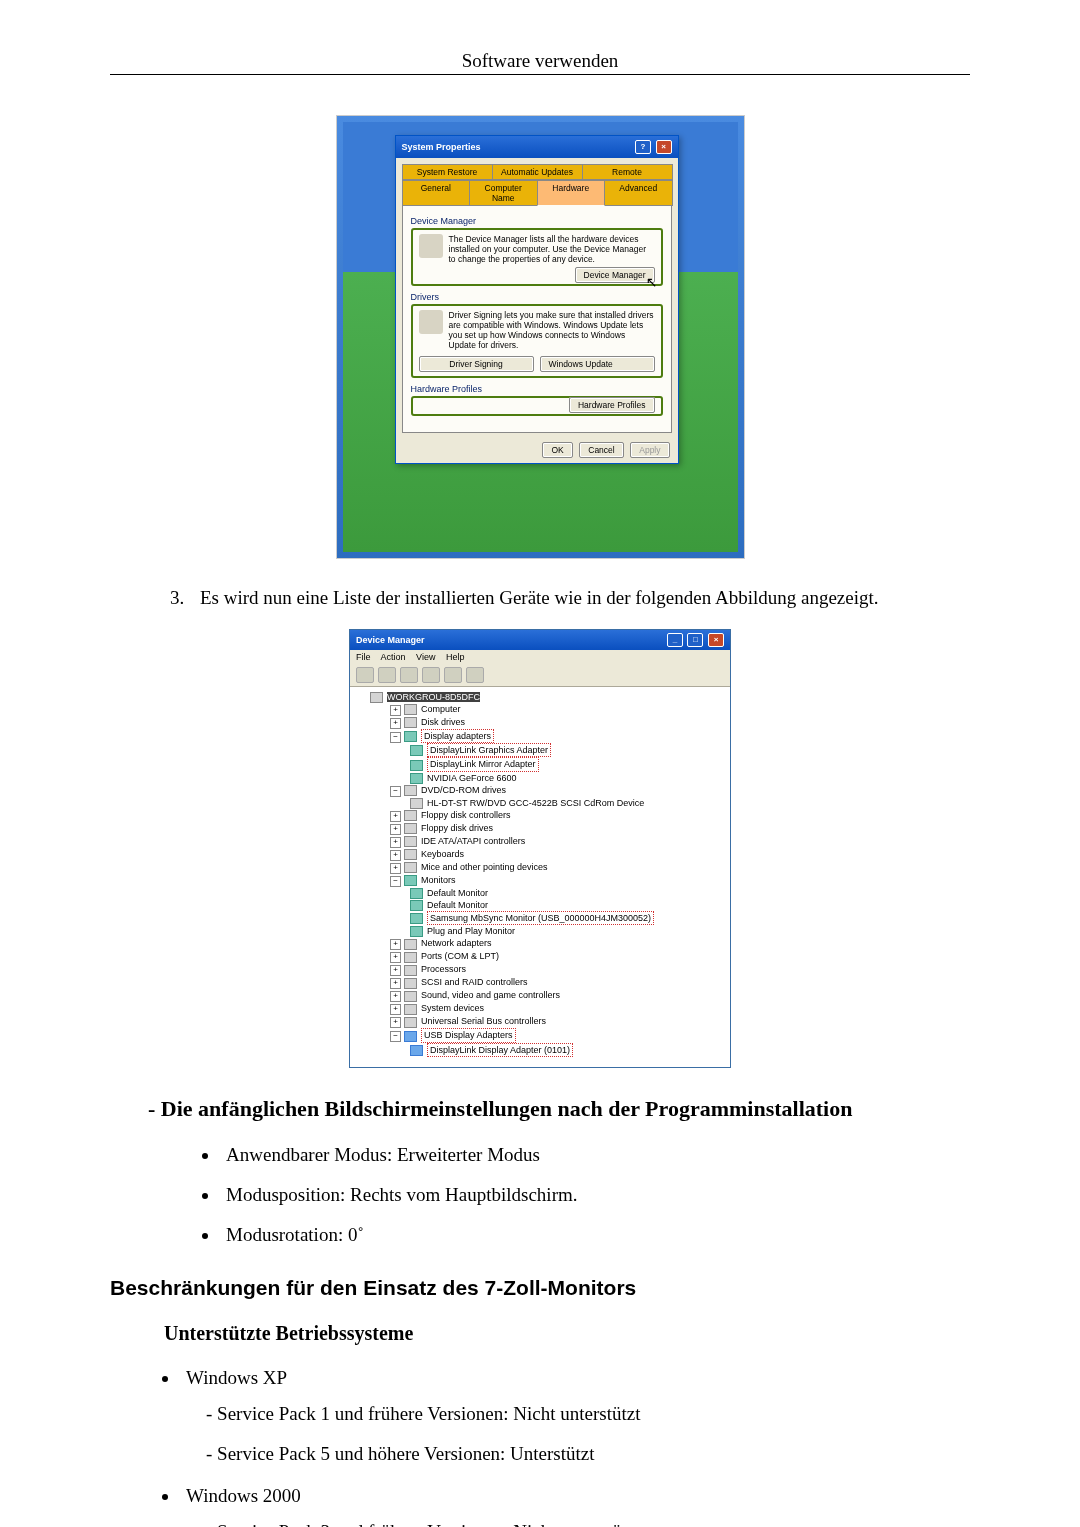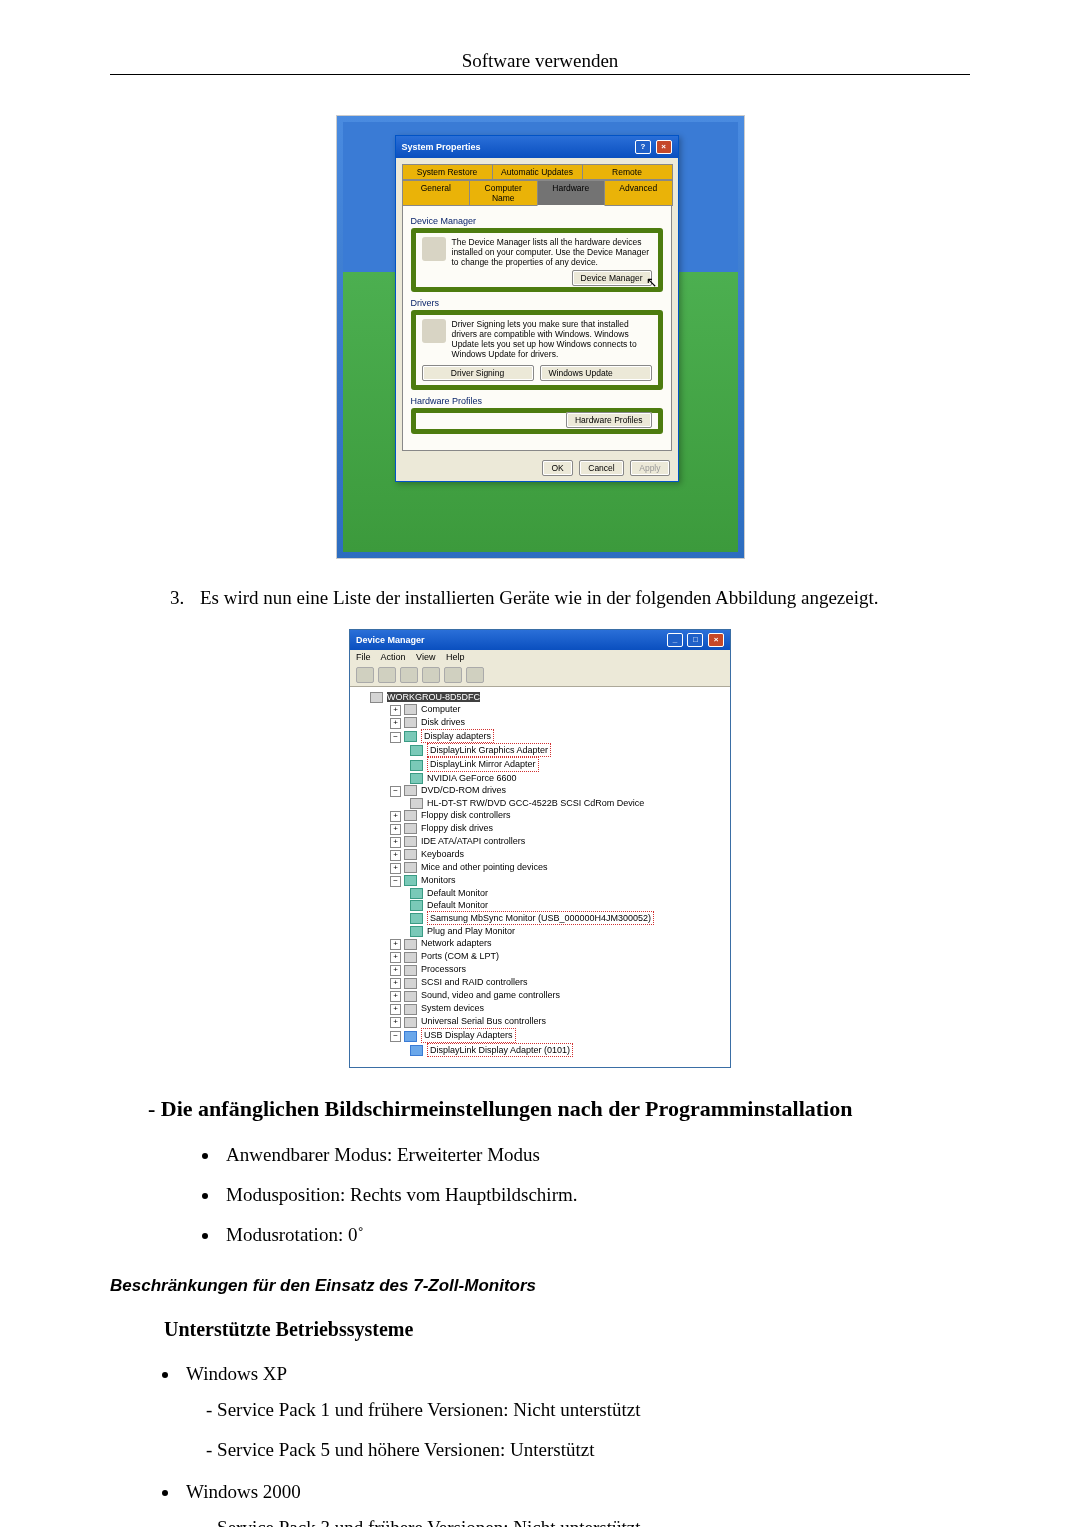--- a/index.html
+++ b/index.html
@@ -76,24 +76,24 @@
   .tab-row1, .tab-row2 { display: flex; }
   .tab {
     flex: 1;
     padding: 2px 4px;
     border: 1px solid #888;
     background: #eab308;
     text-align: center;
     font-size: 8.5px;
     margin-right: -1px;
   }
-  .tab.active { background: #737373; position: relative; z-index: 2; border-bottom-color: #fdfcf7; }
+  .tab.active { background: #fdba74; position: relative; z-index: 2; border-bottom-color: #fdfcf7; }
   .tab-content { border: 1px solid #888; margin: -1px 6px 6px 6px; padding: 6px 8px 10px 8px; background: #fdfcf7; }
   .group-label { color: #0a246a; font-size: 9px; margin: 4px 0 2px 0; }
-  .group-box { border: 5px solid #4d7c0f; border-radius: 3px; margin-bottom: 6px; }
+  .group-box { border: 2px solid #4d7c0f; border-radius: 3px; margin-bottom: 6px; }
   .group-content { display: flex; padding: 4px 6px; gap: 6px; font-size: 8.5px; }
   .grp-icon {
     width: 24px; height: 24px; background: #d8d4c4; border-radius: 3px;
     display: inline-block; flex-shrink: 0;
   }
   .btn-win {
     border: 1px solid #888;
     background: #ece9d8;
     padding: 2px 8px;
     font-size: 8.5px;
@@ -173,24 +173,23 @@
     text-indent: -16px;
   }
   .bullets { margin-left: 70px; }
   .bullets li {
     font-size: 19px;
     margin-bottom: 18px;
     padding-left: 6px;
   }
   .h3sans {
     font-family: Arial, Helvetica, sans-serif;
-    font-size: 17px;
+    font-size: 21px;
     font-weight: bold;
     margin: 30px 0 22px 0;
-    font-style: italic;
   }
   .h4 {
     font-size: 20px;
     font-weight: bold;
     margin: 10px 0 22px 54px;
   }
   .os-list { margin-left: 70px; padding: 0; }
   .os-list > li {
     font-size: 19px;
     margin-bottom: 20px;

